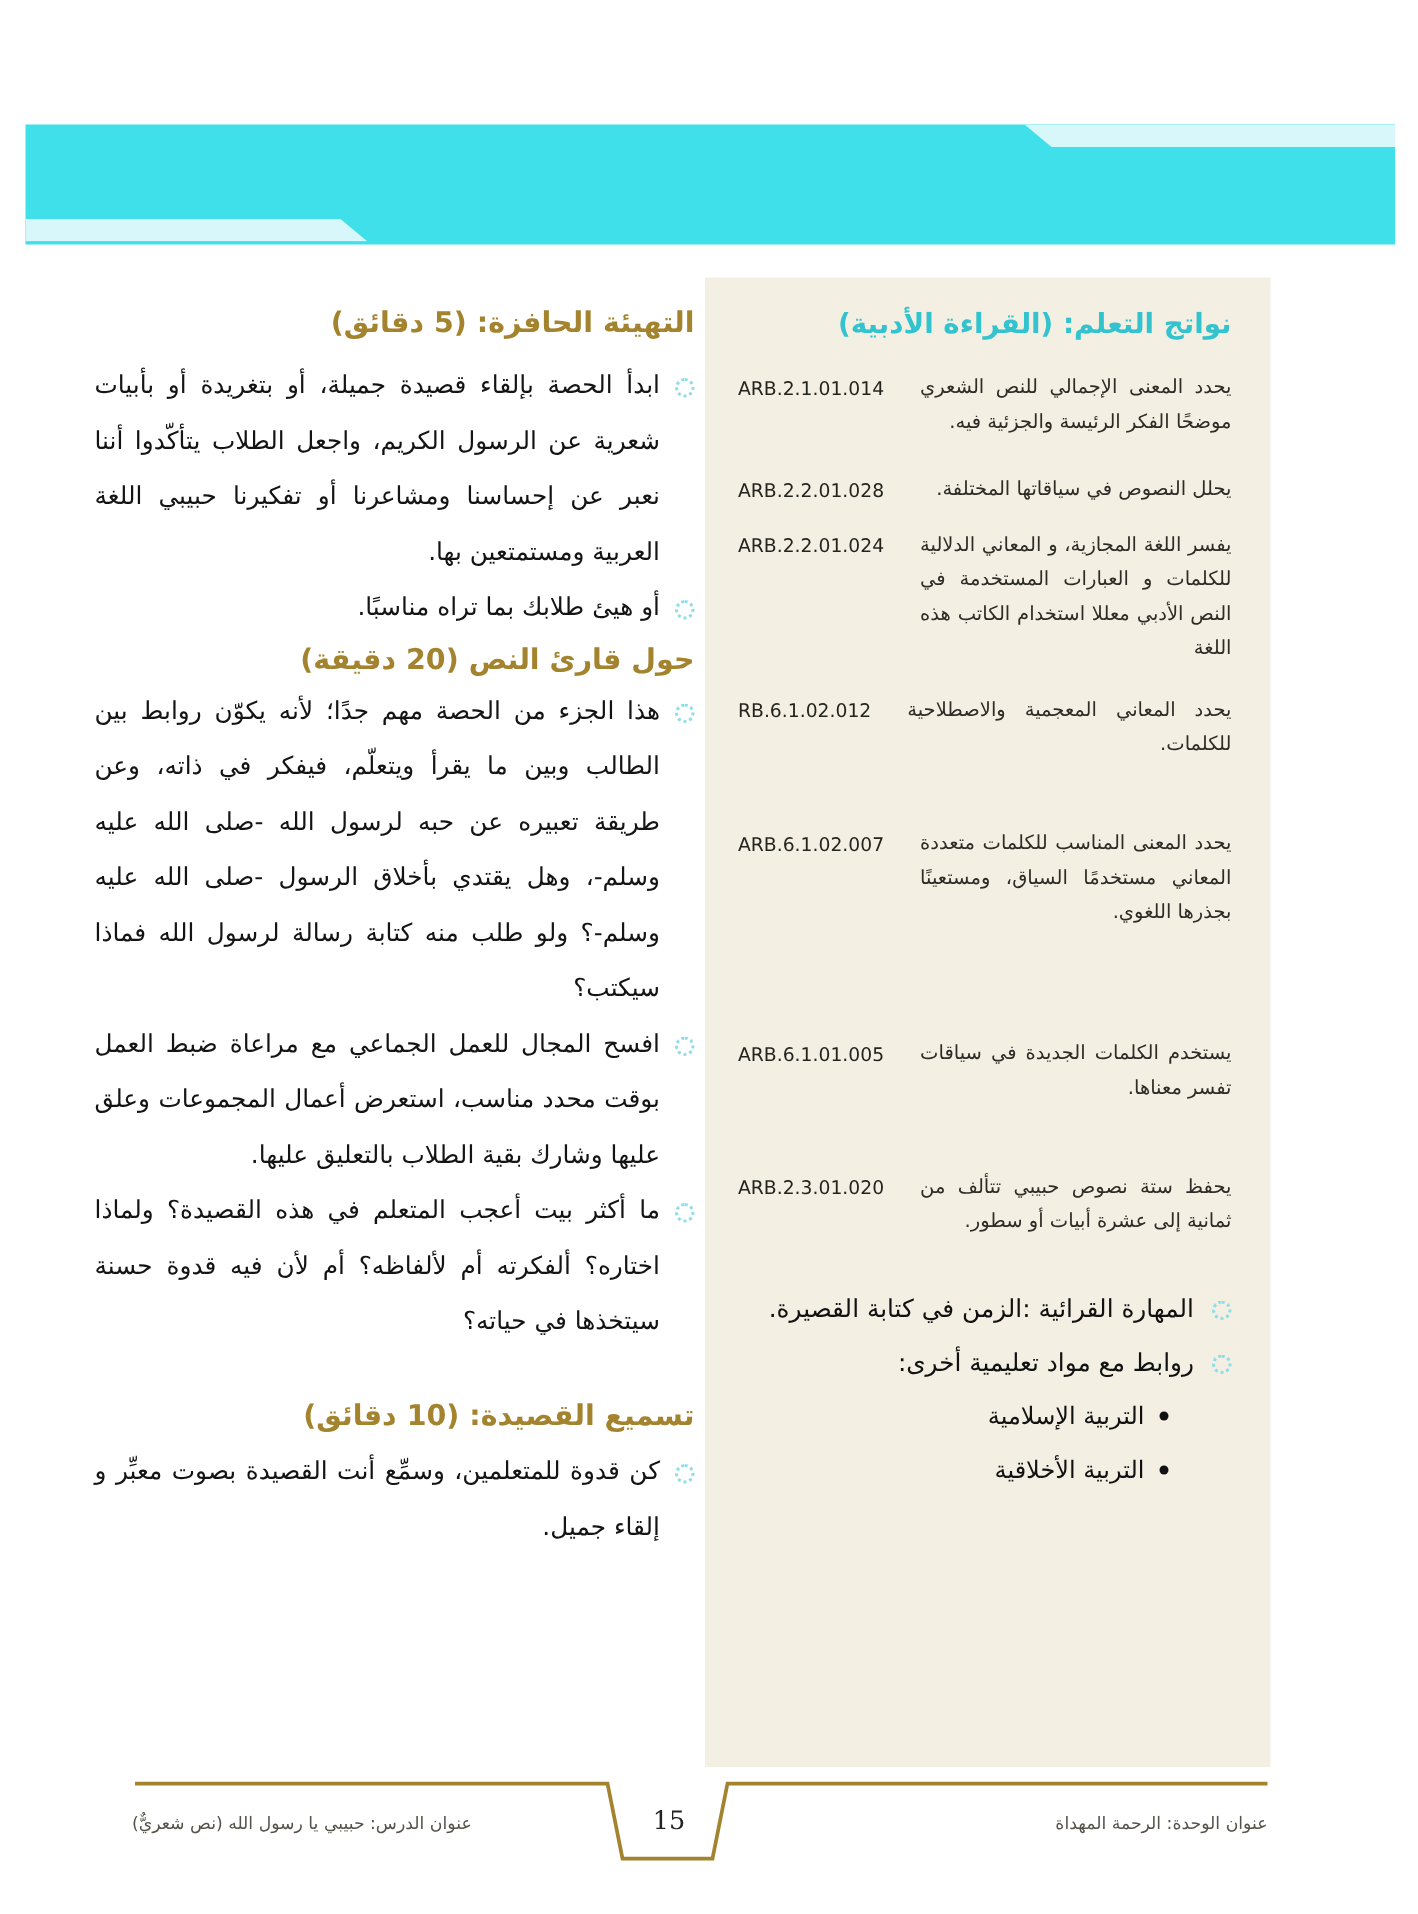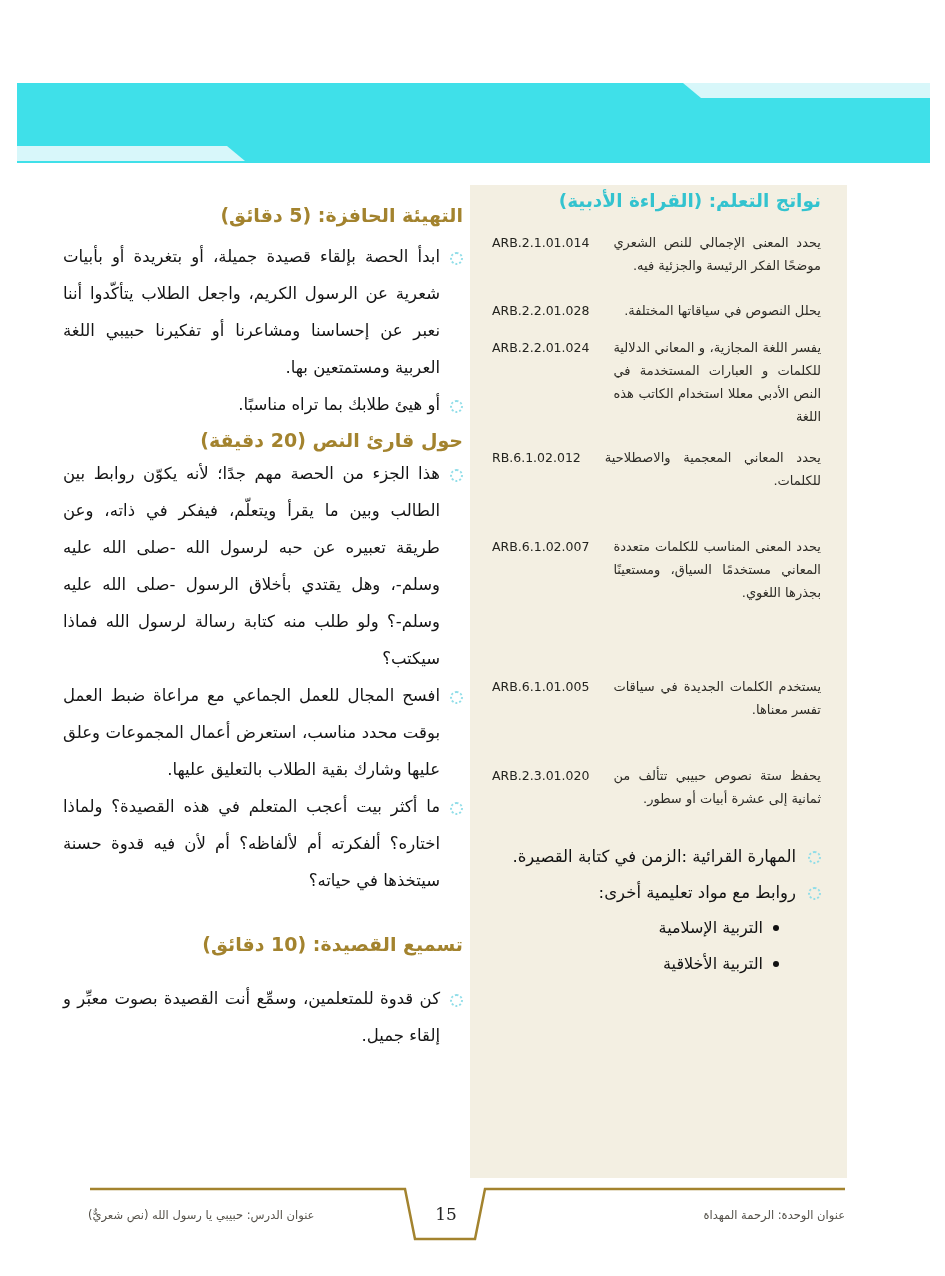--- a/index.html
+++ b/index.html
@@ -8,38 +8,38 @@
     font-family:"DejaVu Sans",sans-serif;color:#1f1f1f;
   }
   
   .band{position:absolute;left:17px;top:83px;width:913px;height:80px;background:#3fe0e9;}
   .band .hl-tr{position:absolute;right:0;top:0;width:247px;height:15px;background:#d8f7fa;
     clip-path:polygon(0 0,100% 0,100% 100%,18px 100%);}
   .band .hl-bl{position:absolute;left:0;bottom:2px;width:228px;height:15px;background:#d8f7fa;
     clip-path:polygon(0 0,210px 0,100% 100%,0 100%);}
   
   .sidebar{position:absolute;left:470px;top:185px;width:377px;height:993px;background:#f3efe2;
-    box-sizing:border-box;padding:2px 26px 20px 22px;direction:rtl;}
+    box-sizing:border-box;padding:18px 26px 20px 22px;direction:rtl;}
   .sb-title{color:#33c3cf;font-weight:bold;font-size:18.5px;line-height:27px;text-align:right;margin:0 0 17px 0;}
   .outcome{display:flex;direction:ltr;align-items:flex-start;gap:24px;}
   .outcome .code{font-size:12.5px;color:#24241f;white-space:nowrap;line-height:23px;}
   .outcome .otext{flex:1;direction:rtl;text-align:justify;font-size:13px;line-height:23px;color:#2e2c26;}
   .m22{margin-bottom:22px}.m14{margin-bottom:14px}.m18{margin-bottom:18px}
   .m43{margin-bottom:43px}.m71{margin-bottom:71px}.m30{margin-bottom:30px}
   .skill-row{display:flex;direction:rtl;align-items:flex-start;gap:12px;margin-bottom:3px;}
   .skill-row .txt{font-size:16.5px;line-height:33px;color:#111;text-align:right;font-weight:500;}
   .dotring{flex:0 0 auto;width:9px;height:9px;border:2px dotted #8fdde8;border-radius:50%;margin-top:11px;}
   .sublink{display:flex;direction:rtl;align-items:flex-start;gap:10px;padding-right:42px;margin-bottom:4px;}
   .sublink .dot{flex:0 0 auto;width:6px;height:6px;background:#111;border-radius:50%;margin-top:13px;}
   .sublink .txt{font-size:16px;line-height:32px;color:#111;text-align:right;}
   
   .main{position:absolute;left:63px;top:200px;width:400px;direction:rtl;}
   .h-gold{color:#a3832e;font-weight:bold;font-size:19px;line-height:30px;margin:0;}
   .h-gold.h2{margin-top:2px;}
-  .h-gold.h3{margin-top:30px;margin-bottom:21px;}
+  .h-gold.h3{margin-top:30px;margin-bottom:3px;}
   .h-gold.h1{margin-bottom:8px;}
   .bullet{display:flex;direction:rtl;align-items:flex-start;gap:10px;}
   .bullet .dotring{margin-top:14px;}
   .bullet .btext{flex:1;font-size:16.5px;line-height:37px;text-align:justify;color:#141414;}
   
   .footer-svg{position:absolute;left:0;top:1185px;}
   .page-num{position:absolute;left:418px;top:1204px;width:56px;text-align:center;
     font-family:"DejaVu Serif",serif;font-size:17px;color:#222;}
   .foot-left{position:absolute;left:88px;top:1208px;width:300px;direction:rtl;text-align:left;
     font-size:11.5px;color:#55524a;}

